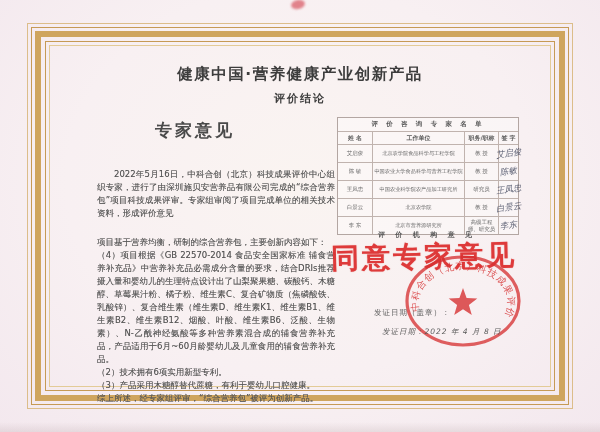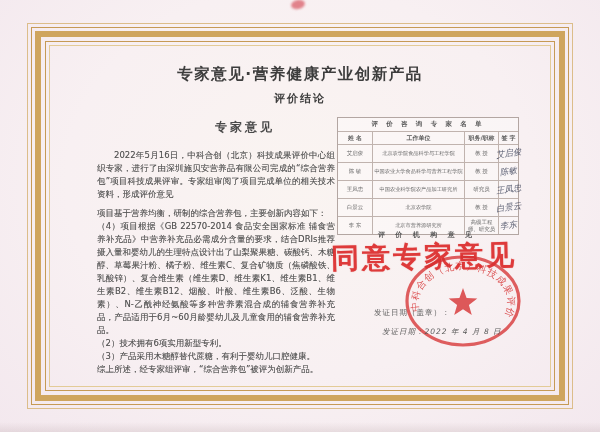--- a/index.html
+++ b/index.html
@@ -16,24 +16,24 @@
   .f4{inset:41px 45px;border:1px solid #c69a55;}
   .f5{inset:45px 49px;border:1px solid #e3cb97;}
   .red-mark{position:absolute;left:291px;top:0px;width:14px;height:9px;border-radius:50%;
          background:rgba(205,40,55,.55);filter:blur(1px);transform:rotate(-12deg);}
   
   .title{position:absolute;left:0;width:600px;top:64px;text-align:center;color:#3d3d3d;}
   .title .t1{font-size:15.5px;font-weight:bold;letter-spacing:1.5px;}
   .title .t2{font-size:11px;font-weight:bold;letter-spacing:2px;margin-top:6px;}
   
   .left-col{position:absolute;left:97px;top:119px;width:238px;color:#555;}
-  .left-col h3{margin:0 0 13px 58px;font-size:12px;font-weight:bold;letter-spacing:3px;color:#4a4a4a;text-align:center;}
+  .left-col h3{margin:0 0 26px 58px;font-size:17px;font-weight:bold;letter-spacing:3px;color:#4a4a4a;}
   .left-col p{margin:0;font-size:8.5px;line-height:13px;text-align:justify;
               text-shadow:0 0 .4px rgba(85,85,85,.55);}
-  .left-col p.gap{margin-top:6px;}
+  .left-col p.gap{margin-top:16px;}
   .left-col p.indent{text-indent:2em;}
   
   .etable{position:absolute;left:337px;top:117px;width:180px;border:1px solid #b3a6a2;
           background:rgba(255,255,255,.35);color:#6a6a6a;}
   .trow{display:flex;border-top:1px solid #c0b3ae;justify-content:center;}
   .trow:first-child{border-top:none;}
   .t-title{display:block;text-align:center;font-size:6.5px;font-weight:bold;letter-spacing:3px;
            line-height:13px;color:#595959;}
   .cell{box-sizing:border-box;border-left:1px solid #c0b3ae;display:flex;align-items:center;
         justify-content:center;text-align:center;padding:1px;overflow:visible;}
@@ -62,21 +62,21 @@
 <div class="photo">
 
   <div class="f f1"></div>
   <div class="f f2"></div>
   <div class="f f3"></div>
   <div class="f f4"></div>
   <div class="f f5"></div>
   <div class="red-mark"></div>
 
   <div class="title">
-    <div class="t1">专家意见·营养健康产业创新产品</div>
+    <div class="t1">健康中国·营养健康产业创新产品</div>
     <div class="t2">评价结论</div>
   </div>
 
   <div class="left-col">
     <h3>专家意见</h3>
     <p class="indent">2022年5月16日，中科合创（北京）科技成果评价中心组织专家，进行了由深圳施贝安营养品有限公司完成的“综合营养包”项目科技成果评审。专家组审阅了项目完成单位的相关技术资料，形成评价意见</p>
     <p class="gap">项目基于营养均衡，研制的综合营养包，主要创新内容如下：</p>
     <p>（4）项目根据《GB 22570-2014 食品安全国家标准 辅食营养补充品》中营养补充品必需成分含量的要求，结合DRIs推荐摄入量和婴幼儿的生理特点设计出了山梨聚果糖、碳酸钙、木糖醇、草莓果汁粉、橘子粉、维生素C、复合矿物质（焦磷酸铁、乳酸锌）、复合维生素（维生素D、维生素K1、维生素B1、维生素B2、维生素B12、烟酸、叶酸、维生素B6、泛酸、生物素）、N-乙酰神经氨酸等多种营养素混合成的辅食营养补充品，产品适用于6月~60月龄婴幼儿及儿童食用的辅食营养补充品。</p>
     <p>（2）技术拥有6项实用新型专利。</p>
     <p>（3）产品采用木糖醇替代蔗糖，有利于婴幼儿口腔健康。</p>

